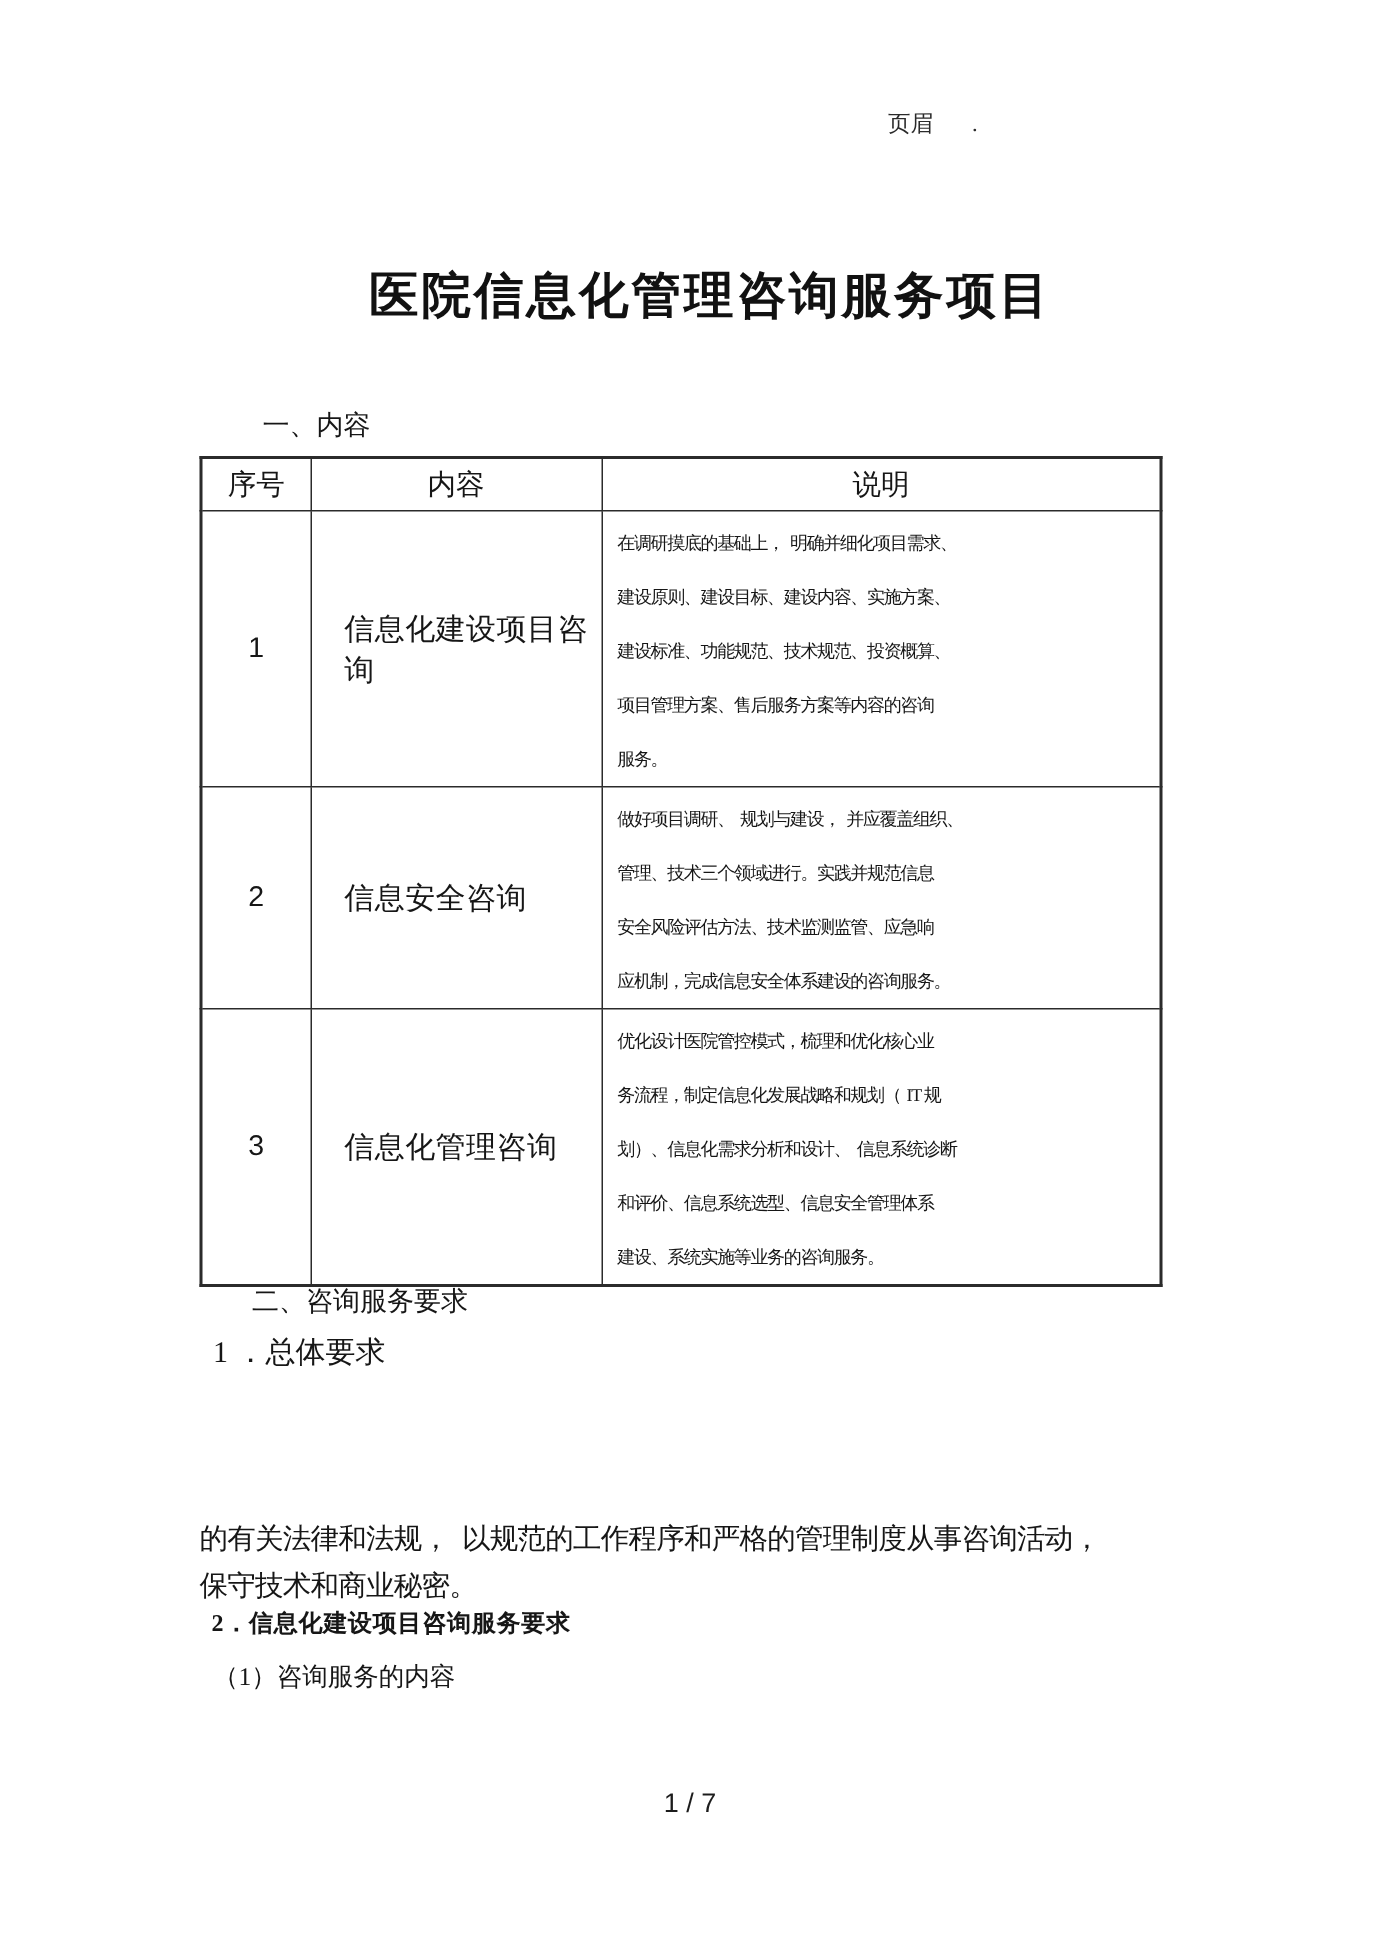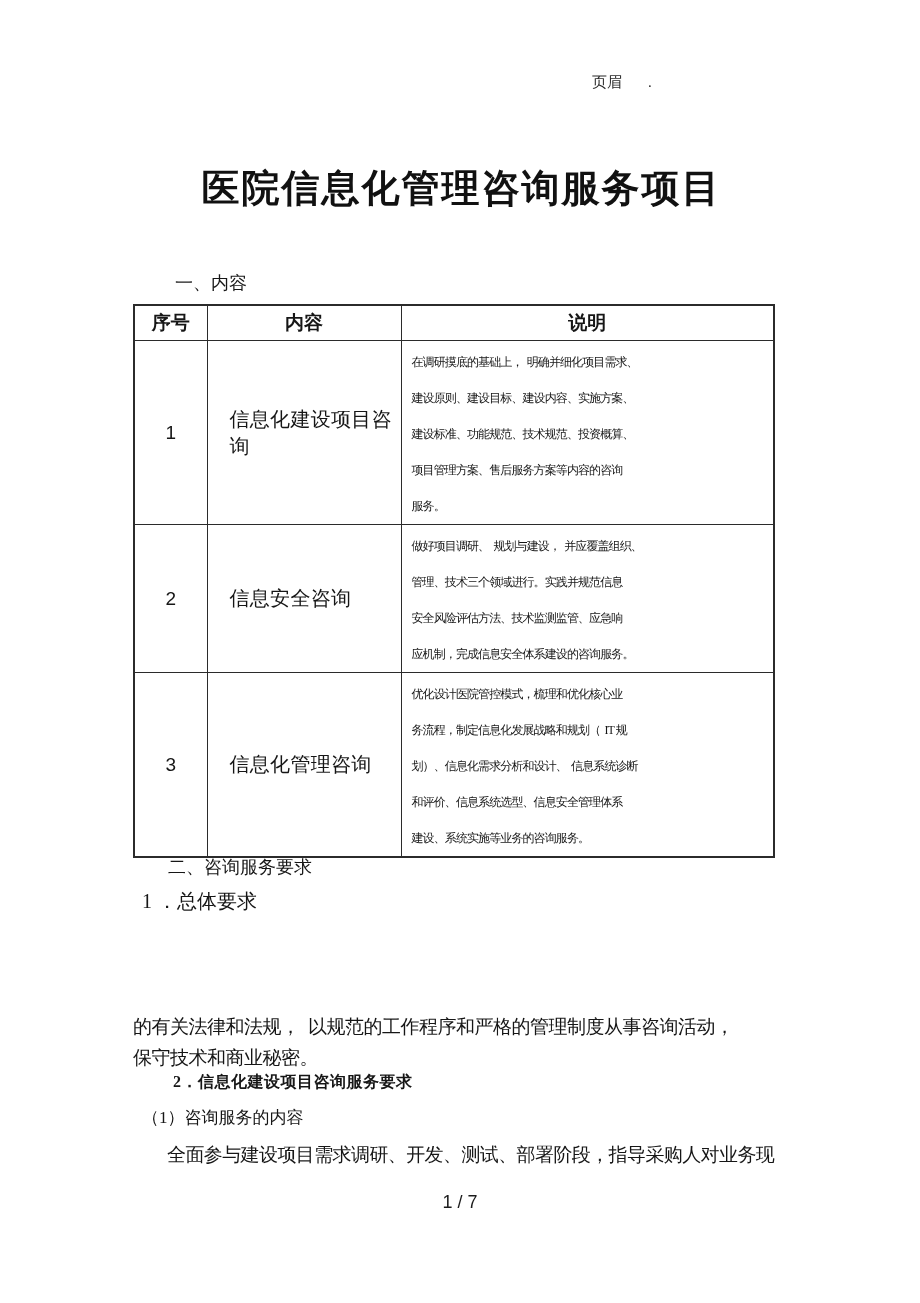--- a/index.html
+++ b/index.html
@@ -11,46 +11,46 @@
     font-family:"Liberation Serif","DejaVu Serif",serif;
     overflow:hidden;
   }
   .doc-header{
     position:absolute;top:56px;left:577px;
     font-size:15px;color:#2a2a2a;white-space:pre;
   }
   .hdr-dot{margin-left:26px;}
   .title{
     position:absolute;top:163px;left:133px;width:657px;
-    margin:0;text-align:center;
-    font-size:38px;font-weight:600;letter-spacing:2px;color:#111;
+    margin:12px;text-align:center;
+    font-size:33px;font-weight:600;letter-spacing:2px;color:#111;
   }
   .subtitle{
     position:absolute;top:227px;left:133px;width:657px;
     margin:0;text-align:center;
     font-size:33px;font-weight:600;letter-spacing:1px;color:#111;
   }
   .sec1-heading{position:absolute;top:271px;left:175px;font-size:18px;}
   .sec2-heading{position:absolute;top:855px;left:168px;font-size:18px;}
   .sub1-heading{position:absolute;top:888px;left:142px;font-size:20px;white-space:pre;}
-  .sub2-heading{position:absolute;top:1072px;left:141px;font-size:16px;font-weight:bold;letter-spacing:0.5px;margin-left:32px;}
+  .sub2-heading{position:absolute;top:1072px;left:141px;font-size:16px;font-weight:bold;letter-spacing:0.5px;}
   .sub2-item{position:absolute;top:1106px;left:142px;font-size:17px;}
 
   table.content-table{
     position:absolute;top:304px;left:133px;
     border-collapse:collapse;table-layout:fixed;
     width:640px;
     border:2px solid #2b2b2b;
   }
   .content-table th,.content-table td{
     border:1px solid #2b2b2b;
     padding:0;overflow:hidden;
   }
   .content-table th{
-    height:34px;font-weight:bold;font-size:19px;
+    height:34px;font-weight:normal;font-size:19px;
     text-align:center;vertical-align:middle;
   }
   .col-no{width:73px;}
   .col-content{width:194px;}
   .col-desc{width:373px;}
   tr.r1{height:182px;}
   tr.r2{height:146px;}
   tr.r3{height:178px;}
   td.c-no{
     text-align:center;vertical-align:middle;
@@ -150,17 +150,16 @@
   <div class="sec2-heading">二、咨询服务要求</div>
   <div class="sub1-heading">1 ．总体要求</div>
 
   <div class="para p2">
     <div class="pline">的有关法律和法规，  以规范的工作程序和严格的管理制度从事咨询活动，</div>
     <div class="pline">保守技术和商业秘密。</div>
   </div>
 
   <div class="sub2-heading">2．信息化建设项目咨询服务要求</div>
   <div class="sub2-item">（1）咨询服务的内容</div>
-  <div class="p3">全面参与建设项目需求调研、开发、测试、部署阶段，指导采购人对业务现</div>
 
   <div class="footer">1 / 7</div>
 
 </div>
 
 </body></html>

